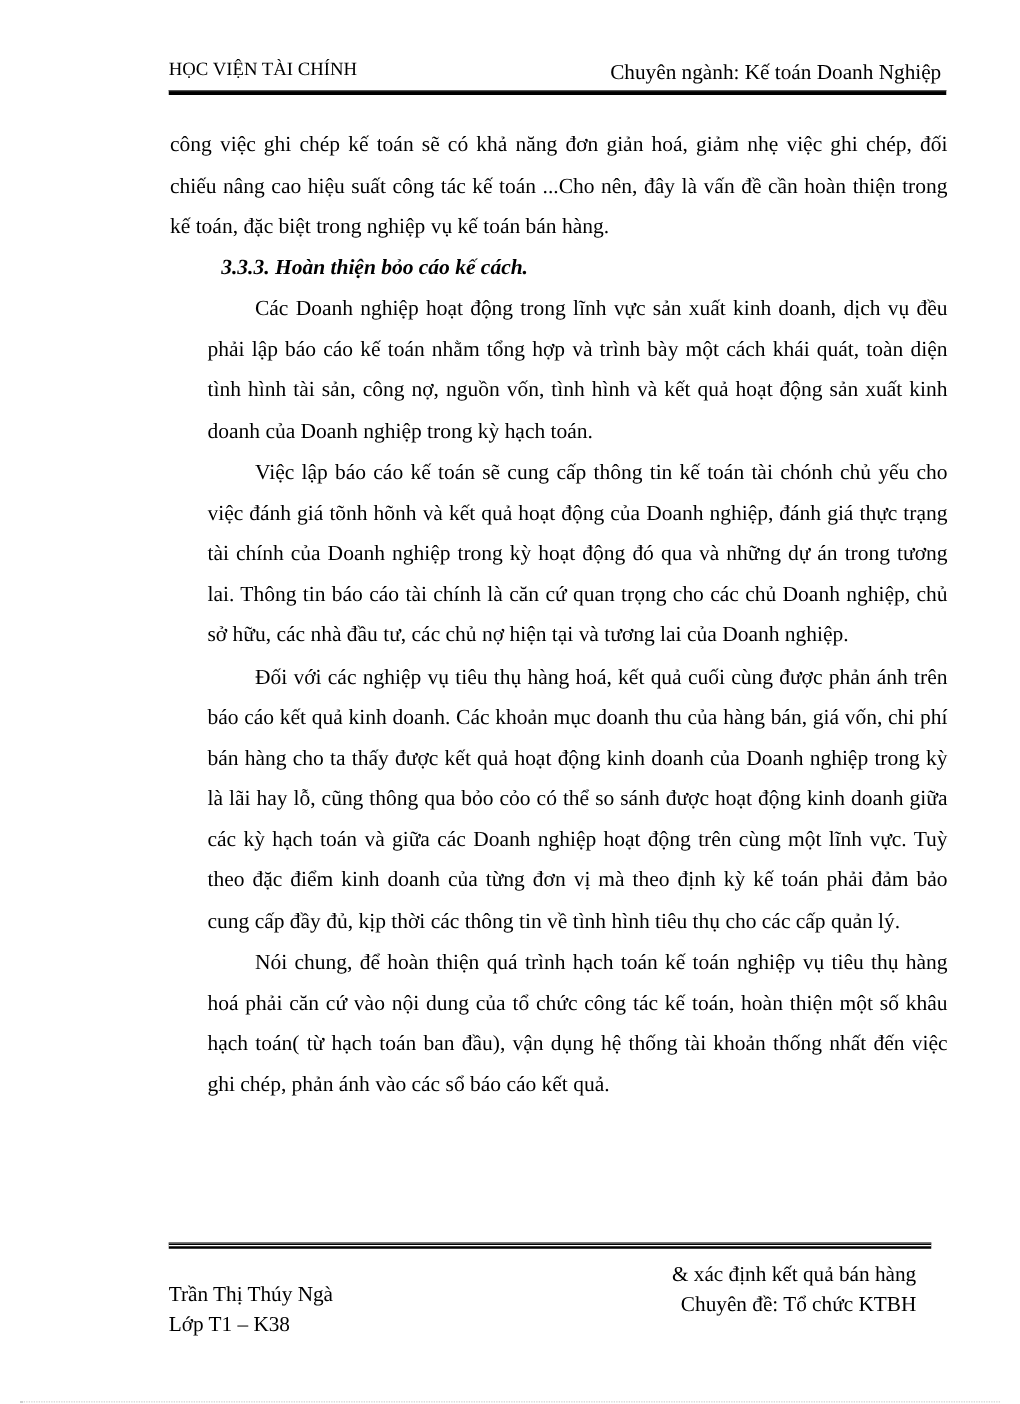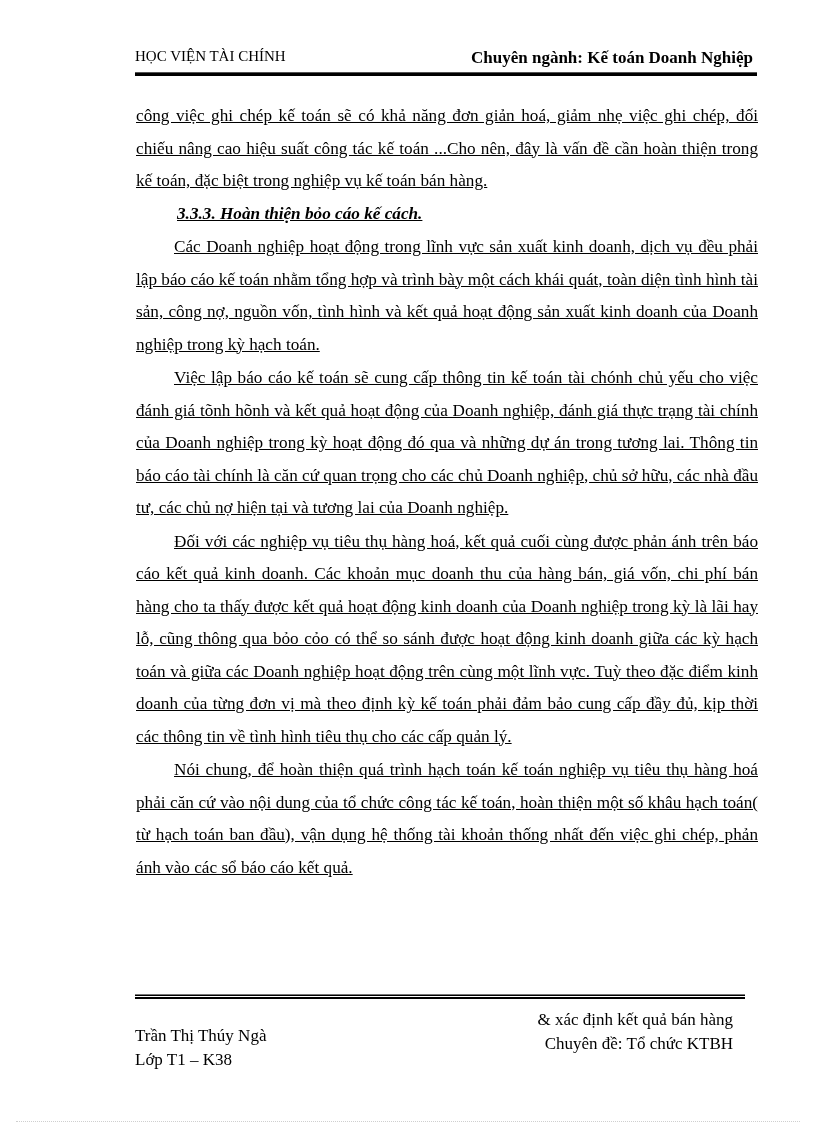--- a/index.html
+++ b/index.html
@@ -27,21 +27,20 @@
       left: 0;
       top: 2px;
       font-size: 15px;
       letter-spacing: 0px;
     }
     .page-header .right {
       position: absolute;
       right: 4px;
       top: 2px;
       font-size: 17px;
-      font-weight: bold;
     }
     .header-rule {
       position: absolute;
       left: 135px;
       top: 72px;
       width: 622px;
       height: 4px;
       border-top: 1px solid #555;
       background: #000;
       box-sizing: border-box;
@@ -51,25 +50,25 @@
       left: 136px;
       top: 100px;
       width: 622px;
       font-size: 17.2px;
       line-height: 32.5px;
       text-align: justify;
     }
     .body-text p {
       margin: 0;
       padding: 0;
-      text-decoration: underline;
     }
     .body-text p.indent {
       text-indent: 38px;
       margin-top: 1px;
+      margin-left: 30px;
     }
     .body-text .section-heading {
       font-weight: bold;
       font-style: italic;
       padding-left: 41px;
       text-indent: 0;
     }
     .footer-rule {
       position: absolute;
       left: 135px;

